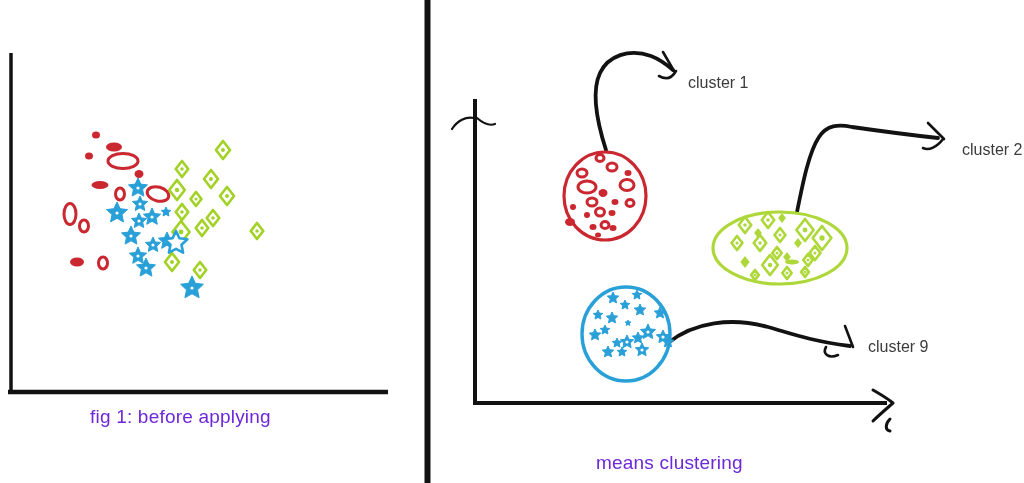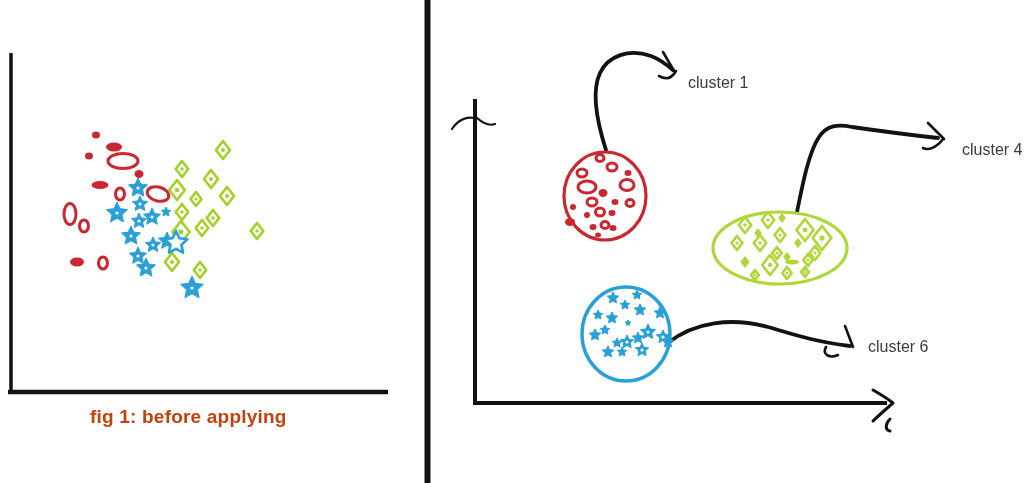--- a/index.html
+++ b/index.html
@@ -2,22 +2,22 @@
 <html><head>
 <meta charset="utf-8">
 <style>
   html,body{margin:0;padding:0;background:#fff;}
   .stage{
     position:relative;width:1024px;height:483px;background:#ffffff;
     overflow:hidden;font-family:"Liberation Sans",sans-serif;
   }
   #scene{position:absolute;left:0;top:0;}
   .cap{
-    position:absolute;font-size:19px;line-height:22px;color:#c2410c;
-    letter-spacing:.2px;white-space:nowrap;font-weight:700;
+    position:absolute;font-size:19px;line-height:22px;color:#6d28d9;
+    letter-spacing:.2px;white-space:nowrap;font-weight:400;
   }
   .lbl{
     position:absolute;font-size:16px;color:#3b3b3b;white-space:nowrap;font-weight:400;
   }
 </style>
 </head>
 <body>
 
 <div class="stage">
   <svg id="scene" width="1024" height="483" viewBox="0 0 1024 483">
@@ -190,17 +190,18 @@
           <polygon points="622.0,347.0 623.4,350.1 626.8,350.5 624.3,352.7 624.9,356.0 622.0,354.4 619.1,356.0 619.7,352.7 617.2,350.5 620.6,350.1" fill="#29a0d8" stroke="#29a0d8" stroke-width="1" stroke-linejoin="round"></polygon>
           <polygon points="642.0,343.0 644.0,347.3 648.7,347.8 645.2,351.0 646.1,355.7 642.0,353.4 637.9,355.7 638.8,351.0 635.3,347.8 640.0,347.3" fill="#29a0d8" stroke="#29a0d8" stroke-width="1" stroke-linejoin="round"></polygon>
           <circle cx="642" cy="350" r="1.6" fill="#fff"></circle>
           <polygon points="668.0,336.0 669.7,339.7 673.7,340.1 670.7,342.9 671.5,346.9 668.0,344.9 664.5,346.9 665.3,342.9 662.3,340.1 666.3,339.7" fill="#29a0d8" stroke="#29a0d8" stroke-width="1" stroke-linejoin="round"></polygon>
         </g>
       </g>
     </svg>
 
   <div class="cap" style="left:90px;top:406px">fig 1: before applying</div>
 
+  <div class="cap" style="left:596px;top:452px">means clustering</div>
 
   <div class="lbl" style="left:688px;top:74px">cluster 1</div>
-  <div class="lbl" style="left:962px;top:141px">cluster 4</div>
-  <div class="lbl" style="left:868px;top:338px">cluster 6</div>
+  <div class="lbl" style="left:962px;top:141px">cluster 2</div>
+  <div class="lbl" style="left:868px;top:338px">cluster 9</div>
 </div>
 
 </body></html>

